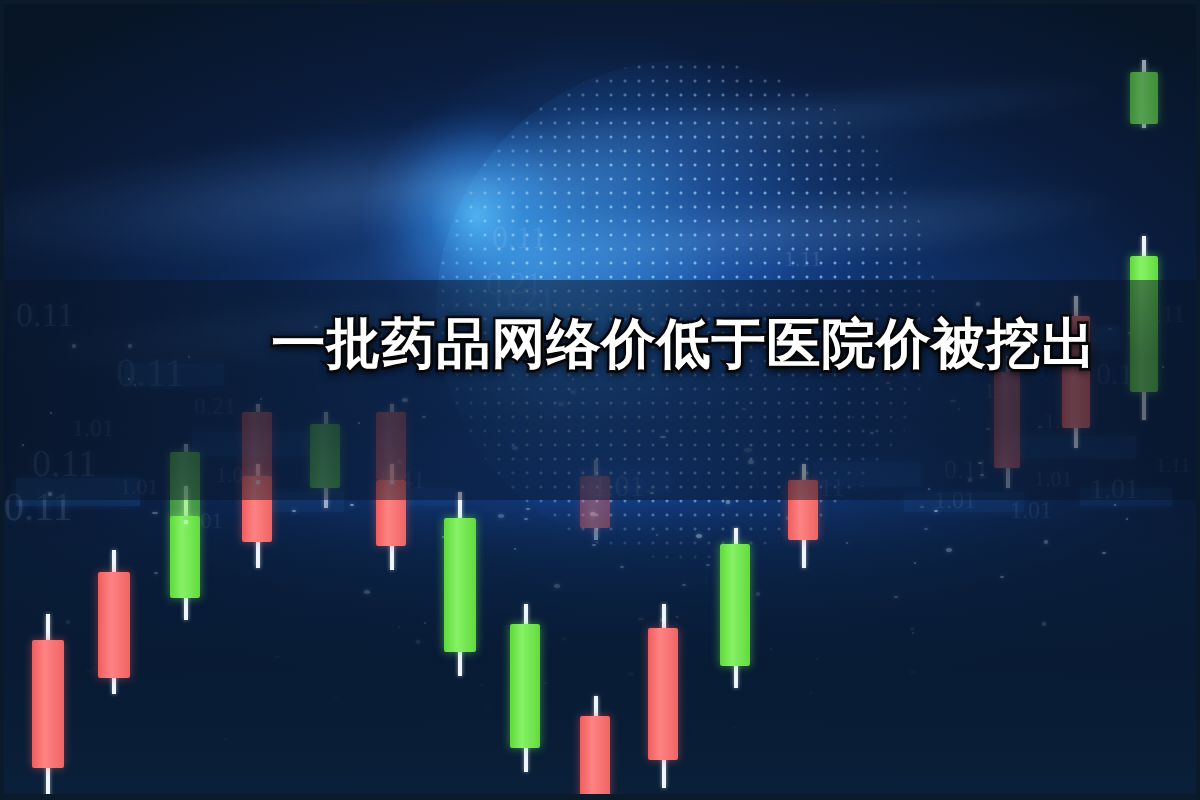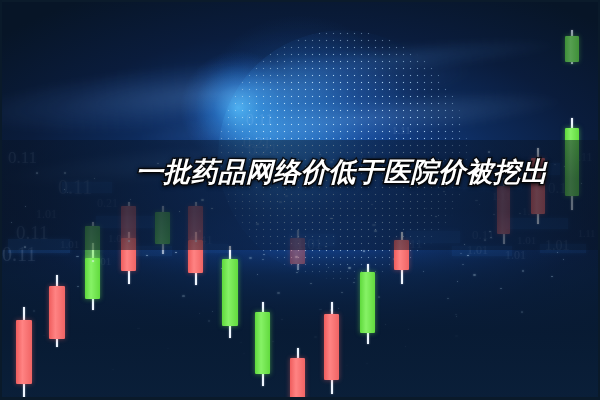--- a/index.html
+++ b/index.html
@@ -144,21 +144,21 @@
     font-size: 27px;
     line-height: 40px;
     letter-spacing: .5px;
     -webkit-text-stroke: 2.6px #0d0f14;
     paint-order: stroke fill;
     text-shadow:
       0 0 5px rgba(0,0,0,.85),
       0 2px 4px rgba(0,0,0,.8);
   }
   .hl-line.l1 { padding-right: 6px; }
-  .hl-line.l2 { padding-left: 84px; font-style: italic; }
+  .hl-line.l2 { padding-left: 84px; }
 
   
   #edge-top    { position:absolute; left:0; right:0; top:0;    height:2px; background:#0b1b2b; }
   #edge-bottom { position:absolute; left:0; right:0; bottom:0; height:3px; background:#0a1a2a; }
   #edge-left   { position:absolute; left:0; top:0; bottom:0; width:2px; background:#0a1a2a; }
   #edge-right  { position:absolute; right:0; top:0; bottom:0; width:2px; background:#0a1a2a; }
 </style>
 </head>
 <body>
 

